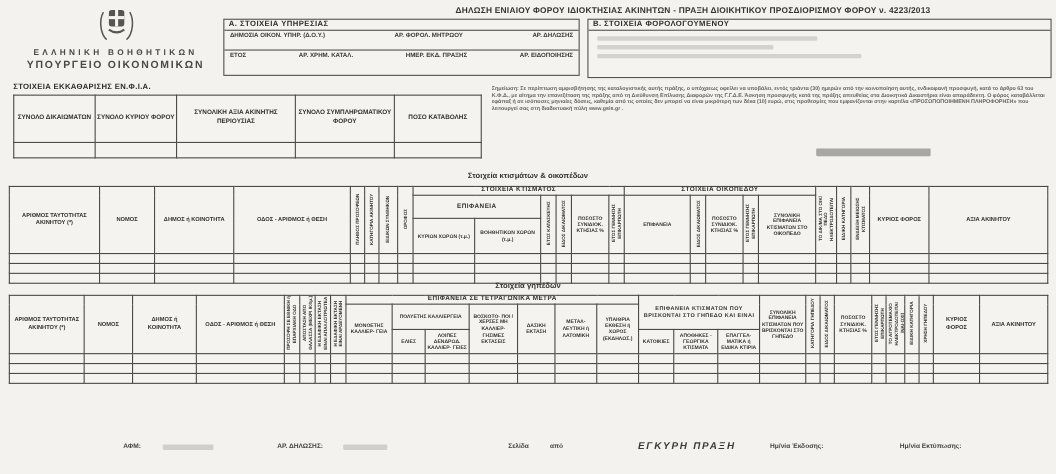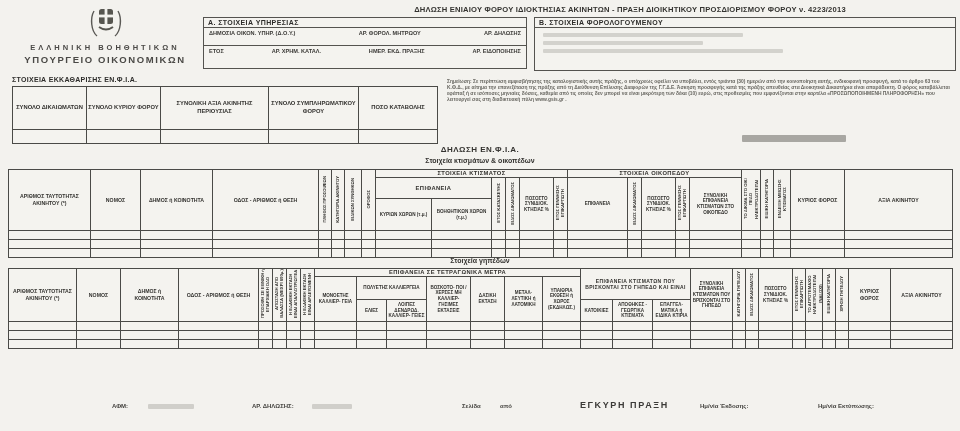--- a/index.html
+++ b/index.html
@@ -29,21 +29,21 @@
   .dt th{font-size:4.6px;line-height:1.25;position:relative;}
   .dt td{height:8px;}
   .dt .grp{font-size:5.8px;letter-spacing:.4px;}
   .dt .big{font-size:5.2px;}
   .vt{writing-mode:vertical-rl;transform:rotate(180deg);display:inline-block;
       max-height:50px;font-size:4.2px;line-height:1.25;letter-spacing:0;}
   th.up::before{content:"";position:absolute;left:-1px;right:-1px;top:-9px;height:9px;
       background:#f4f3ef;border:1px solid #4a4a47;border-bottom:none;}
   
   .foot{font-size:6px;font-weight:bold;color:#44433f;white-space:nowrap;}
-  .foot-big{font-size:9px;font-weight:bold;letter-spacing:1.6px;color:#3b3a37;white-space:nowrap;}
+  .foot-big{font-size:9px;font-weight:bold;letter-spacing:1.6px;color:#3b3a37;white-space:nowrap;font-style:italic;}
 </style>
 </head>
 <body>
 
 <div id="page">
 
   <div class="abs" style="left:86px;top:5px;width:40px;height:34px;">
     <svg width="40" height="34" viewBox="0 0 40 34">
       <path d="M11 31 C5 26 4 13 8 6" stroke="#5a5955" fill="none" stroke-width="1.4"></path>
       <path d="M29 31 C35 26 36 13 32 6" stroke="#5a5955" fill="none" stroke-width="1.4"></path>
@@ -105,21 +105,20 @@
           <td></td>
           <td></td>
           <td></td>
         </tr>
   </tbody>
     </table>
 
   <div class="abs note" style="left:447px;top:79px;width:508px;">Σημείωση: Σε περίπτωση αμφισβήτησης της καταλογιστικής αυτής πράξης, ο υπόχρεως οφείλει να υποβάλει, εντός τριάντα (30) ημερών από την κοινοποίηση αυτής, ενδικοφανή προσφυγή, κατά το άρθρο 63 του Κ.Φ.Δ., με αίτημα την επανεξέταση της πράξης από τη Διεύθυνση Επίλυσης Διαφορών της Γ.Γ.Δ.Ε.  Άσκηση προσφυγής κατά της πράξης απευθείας στα Διοικητικά Δικαστήρια είναι απαράδεκτη. Ο φόρος καταβάλλεται εφάπαξ ή σε ισόποσες μηνιαίες δόσεις, καθεμία από τις οποίες δεν μπορεί να είναι μικρότερη των δέκα (10) ευρώ, στις προθεσμίες που εμφανίζονται στην καρτέλα «ΠΡΟΣΩΠΟΠΟΙΗΜΕΝΗ ΠΛΗΡΟΦΟΡΗΣΗ» που λειτουργεί σας στη διαδικτυακή πύλη www.gsis.gr .</div>
   <div class="abs smudge" style="left:742px;top:135px;width:104px;height:7px;"></div>
 
-  <div class="abs center-head" style="top:145px;font-size:8px;letter-spacing:.5px;">ΔΗΛΩΣΗ ΕΝ.Φ.Ι.Α.</div>
   <div class="abs center-head" style="top:157px;font-size:7px;">Στοιχεία κτισμάτων &amp; οικοπέδων</div>
 
   <table class="dt abs" style="left:8px;top:169px;width:944px;">
     <colgroup>
       <col style="width:82px">
         <col style="width:50px">
         <col style="width:72px">
         <col style="width:106px">
       <col style="width:13px">
         <col style="width:13px">

